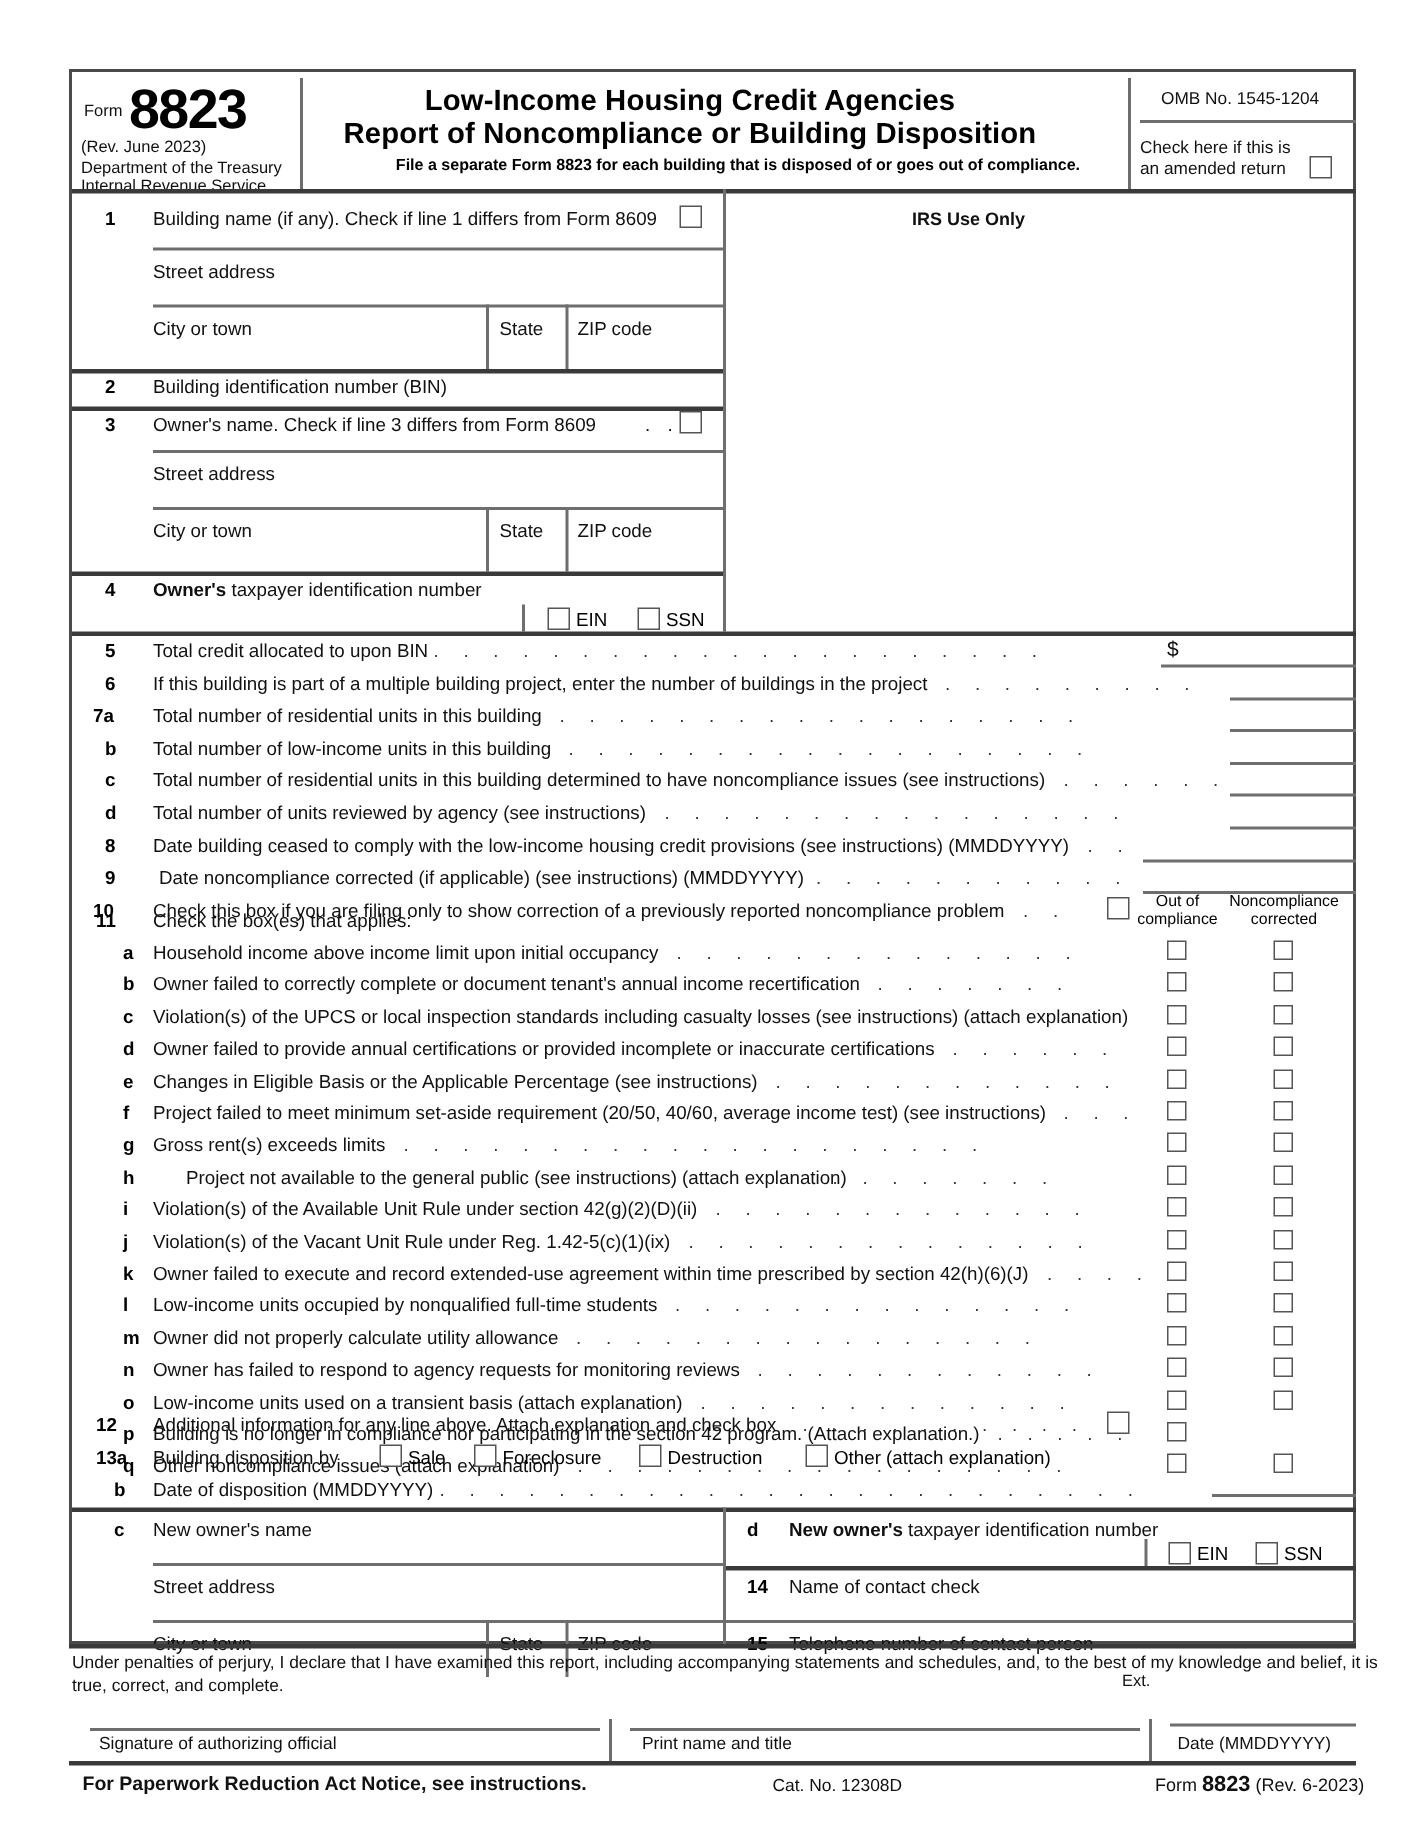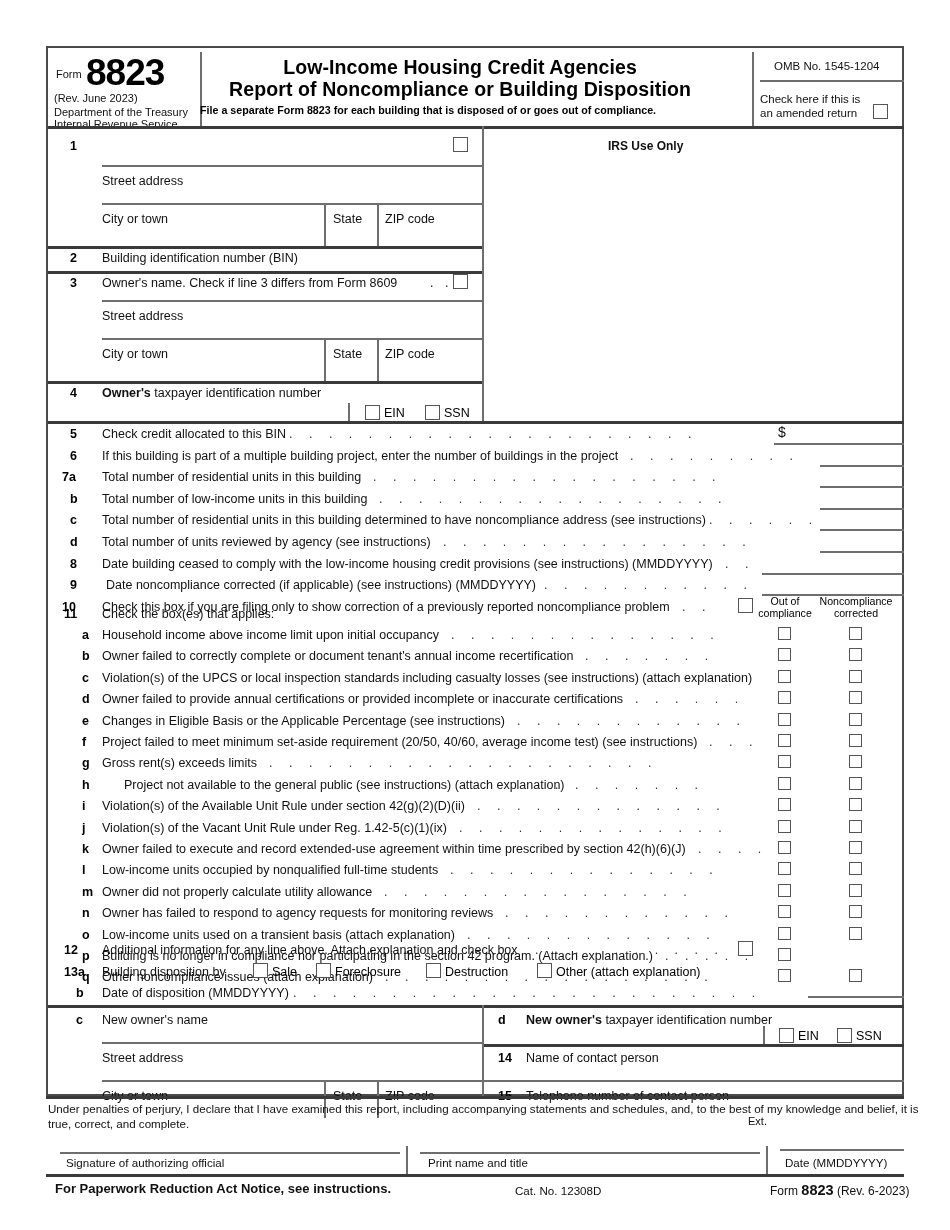--- a/index.html
+++ b/index.html
@@ -29,21 +29,21 @@
   
   #hdr-left{position:absolute;left:0;top:0;width:152px;height:78px;}
   #hdr-mid{position:absolute;left:152px;top:0;width:520px;height:78px;}
   #hdr-right{position:absolute;left:704px;top:0;width:152px;height:78px;}
 
   .formword{position:absolute;font-size:11px;color:#111;}
   .bignum{position:absolute;font-weight:bold;font-size:37px;letter-spacing:-1px;line-height:37px;color:#000;}
   .smline{position:absolute;font-size:11px;color:#111;white-space:nowrap;}
 
   .title1{position:absolute;width:100%;text-align:center;font-weight:bold;font-size:19.5px;letter-spacing:.1px;}
-  .subt{position:absolute;width:100%;text-align:left;font-weight:bold;font-size:10.7px;}
+  .subt{position:absolute;width:100%;text-align:right;font-weight:bold;font-size:10.7px;}
 
   
   .cblab{position:absolute;font-size:12.5px;}
 
   
   .colhead{position:absolute;text-align:center;font-size:10.6px;line-height:12px;width:86px;}
 </style>
 </head>
 <body>
 
@@ -73,20 +73,21 @@
       <span class="txt" style="left:8px;top:44px;font-size:11.5px;">Check here if this is</span>
       <span class="txt" style="left:8px;top:58px;font-size:11.5px;">an amended return</span>
       <div class="cbox md" style="left:121px;top:56px;"></div>
     </div>
 
     <div class="lnb" style="left:0;top:78px;width:856px;"></div>
 
     <div class="vl" style="left:434px;top:78px;height:295px;"></div>
 
     <span class="num" style="left:22px;top:91px;">1</span>
+    <span class="txt" style="left:54px;top:91px;">Building name (if any). Check if line 1 differs from Form 8609</span>
     <div class="cbox md" style="left:405px;top:89px;"></div>
     <div class="ln" style="left:54px;top:117px;width:380px;"></div>
 
     <span class="txt" style="left:54px;top:126px;">Street address</span>
     <div class="ln" style="left:54px;top:155px;width:380px;"></div>
 
     <span class="txt" style="left:54px;top:164px;">City or town</span>
     <span class="txt" style="left:285px;top:164px;">State</span>
     <span class="txt" style="left:337px;top:164px;">ZIP code</span>
     <div class="vl" style="left:276px;top:155px;height:43px;"></div>
@@ -120,38 +121,38 @@
     <span class="cblab" style="left:336px;top:358px;">EIN</span>
     <div class="cbox md" style="left:377px;top:357px;"></div>
     <span class="cblab" style="left:396px;top:358px;">SSN</span>
 
     <span class="txt b" style="left:560px;top:91px;font-size:12px;">IRS Use Only</span>
 
     <div class="lnb" style="left:0;top:373px;width:856px;"></div>
 
     <div id="numlines">
         <span class="num" style="left: 22px; top: 379px;">5</span>
-        <span class="txt" style="left: 54px; top: 379px;">Check credit allocated to this BIN</span>
+        <span class="txt" style="left: 54px; top: 379px;">Total credit allocated to upon BIN</span>
         <span class="leader" style="left: 241px; top: 379px;">.   .   .   .   .   .   .   .   .   .   .   .   .   .   .   .   .   .   .   .   .</span>
         <span class="txt" style="left: 730px; top: 377px; font-size: 14px;">$</span>
         <div class="ln" style="left: 726px; top: 395px; width: 130px;"></div>
         <span class="num" style="left: 22px; top: 400.6px;">6</span>
         <span class="txt" style="left: 54px; top: 400.6px;">If this building is part of a multiple building project, enter the number of buildings in the project</span>
         <span class="leader" style="left: 582px; top: 400.6px;">.   .   .   .   .   .   .   .   .</span>
         <div class="ln" style="left: 772px; top: 416.6px; width: 84px;"></div>
         <span class="num" style="left: 14px; top: 422.2px;">7a</span>
         <span class="txt" style="left: 54px; top: 422.2px;">Total number of residential units in this building</span>
         <span class="leader" style="left: 325px; top: 422.2px;">.   .   .   .   .   .   .   .   .   .   .   .   .   .   .   .   .   .</span>
         <div class="ln" style="left: 772px; top: 438.2px; width: 84px;"></div>
         <span class="num" style="left: 22px; top: 443.8px;">b</span>
         <span class="txt" style="left: 54px; top: 443.8px;">Total number of low-income units in this building</span>
         <span class="leader" style="left: 331px; top: 443.8px;">.   .   .   .   .   .   .   .   .   .   .   .   .   .   .   .   .   .</span>
         <div class="ln" style="left: 772px; top: 459.8px; width: 84px;"></div>
         <span class="num" style="left: 22px; top: 465.4px;">c</span>
-        <span class="txt" style="left: 54px; top: 465.4px;">Total number of residential units in this building determined to have noncompliance address (see instructions)</span>
+        <span class="txt" style="left: 54px; top: 465.4px;">Total number of residential units in this building determined to have noncompliance issues (see instructions)</span>
         <span class="leader" style="left: 661px; top: 465.4px;">.   .   .   .   .   .</span>
         <div class="ln" style="left: 772px; top: 481.4px; width: 84px;"></div>
         <span class="num" style="left: 22px; top: 487px;">d</span>
         <span class="txt" style="left: 54px; top: 487px;">Total number of units reviewed by agency (see instructions)</span>
         <span class="leader" style="left: 395px; top: 487px;">.   .   .   .   .   .   .   .   .   .   .   .   .   .   .   .</span>
         <div class="ln" style="left: 772px; top: 503px; width: 84px;"></div>
         <span class="num" style="left: 22px; top: 508.6px;">8</span>
         <span class="txt" style="left: 54px; top: 508.6px;">Date building ceased to comply with the low-income housing credit provisions (see instructions) (MMDDYYYY)</span>
         <span class="leader" style="left: 677px; top: 508.6px;">.   .</span>
         <div class="ln" style="left: 714px; top: 524.6px; width: 142px;"></div>
@@ -301,21 +302,21 @@
     <span class="num" style="left:450px;top:965px;">d</span>
     <div class="txt" style="left:478px;top:965px;"><span class="b">New owner's</span><span> taxpayer identification number</span></div>
     <div class="vl" style="left:715px;top:978px;height:18px;"></div>
     <div class="cbox md" style="left:731px;top:980px;"></div>
     <span class="cblab" style="left:750px;top:981px;">EIN</span>
     <div class="cbox md" style="left:789px;top:980px;"></div>
     <span class="cblab" style="left:808px;top:981px;">SSN</span>
     <div class="lnb" style="left:436px;top:996px;width:420px;"></div>
 
     <span class="num" style="left:450px;top:1003px;">14</span>
-    <span class="txt" style="left:478px;top:1003px;">Name of contact person</span>
+    <span class="txt" style="left:478px;top:1003px;">Name of contact check</span>
     <div class="ln" style="left:436px;top:1032px;width:420px;"></div>
 
     <span class="num" style="left:450px;top:1041px;">15</span>
     <span class="txt" style="left:478px;top:1041px;">Telephone number of contact person</span>
     <span class="txt" style="left:700px;top:1066px;font-size:11px;">Ext.</span>
 
   </div>
 
   <div class="lnb" style="left:46px;top:1096px;width:858px;"></div>
   <span class="txt" style="left:48px;top:1102px;font-size:11.6px;">Under penalties of perjury, I declare that I have examined this report, including accompanying statements and schedules, and, to the best of my knowledge and belief, it is</span>

